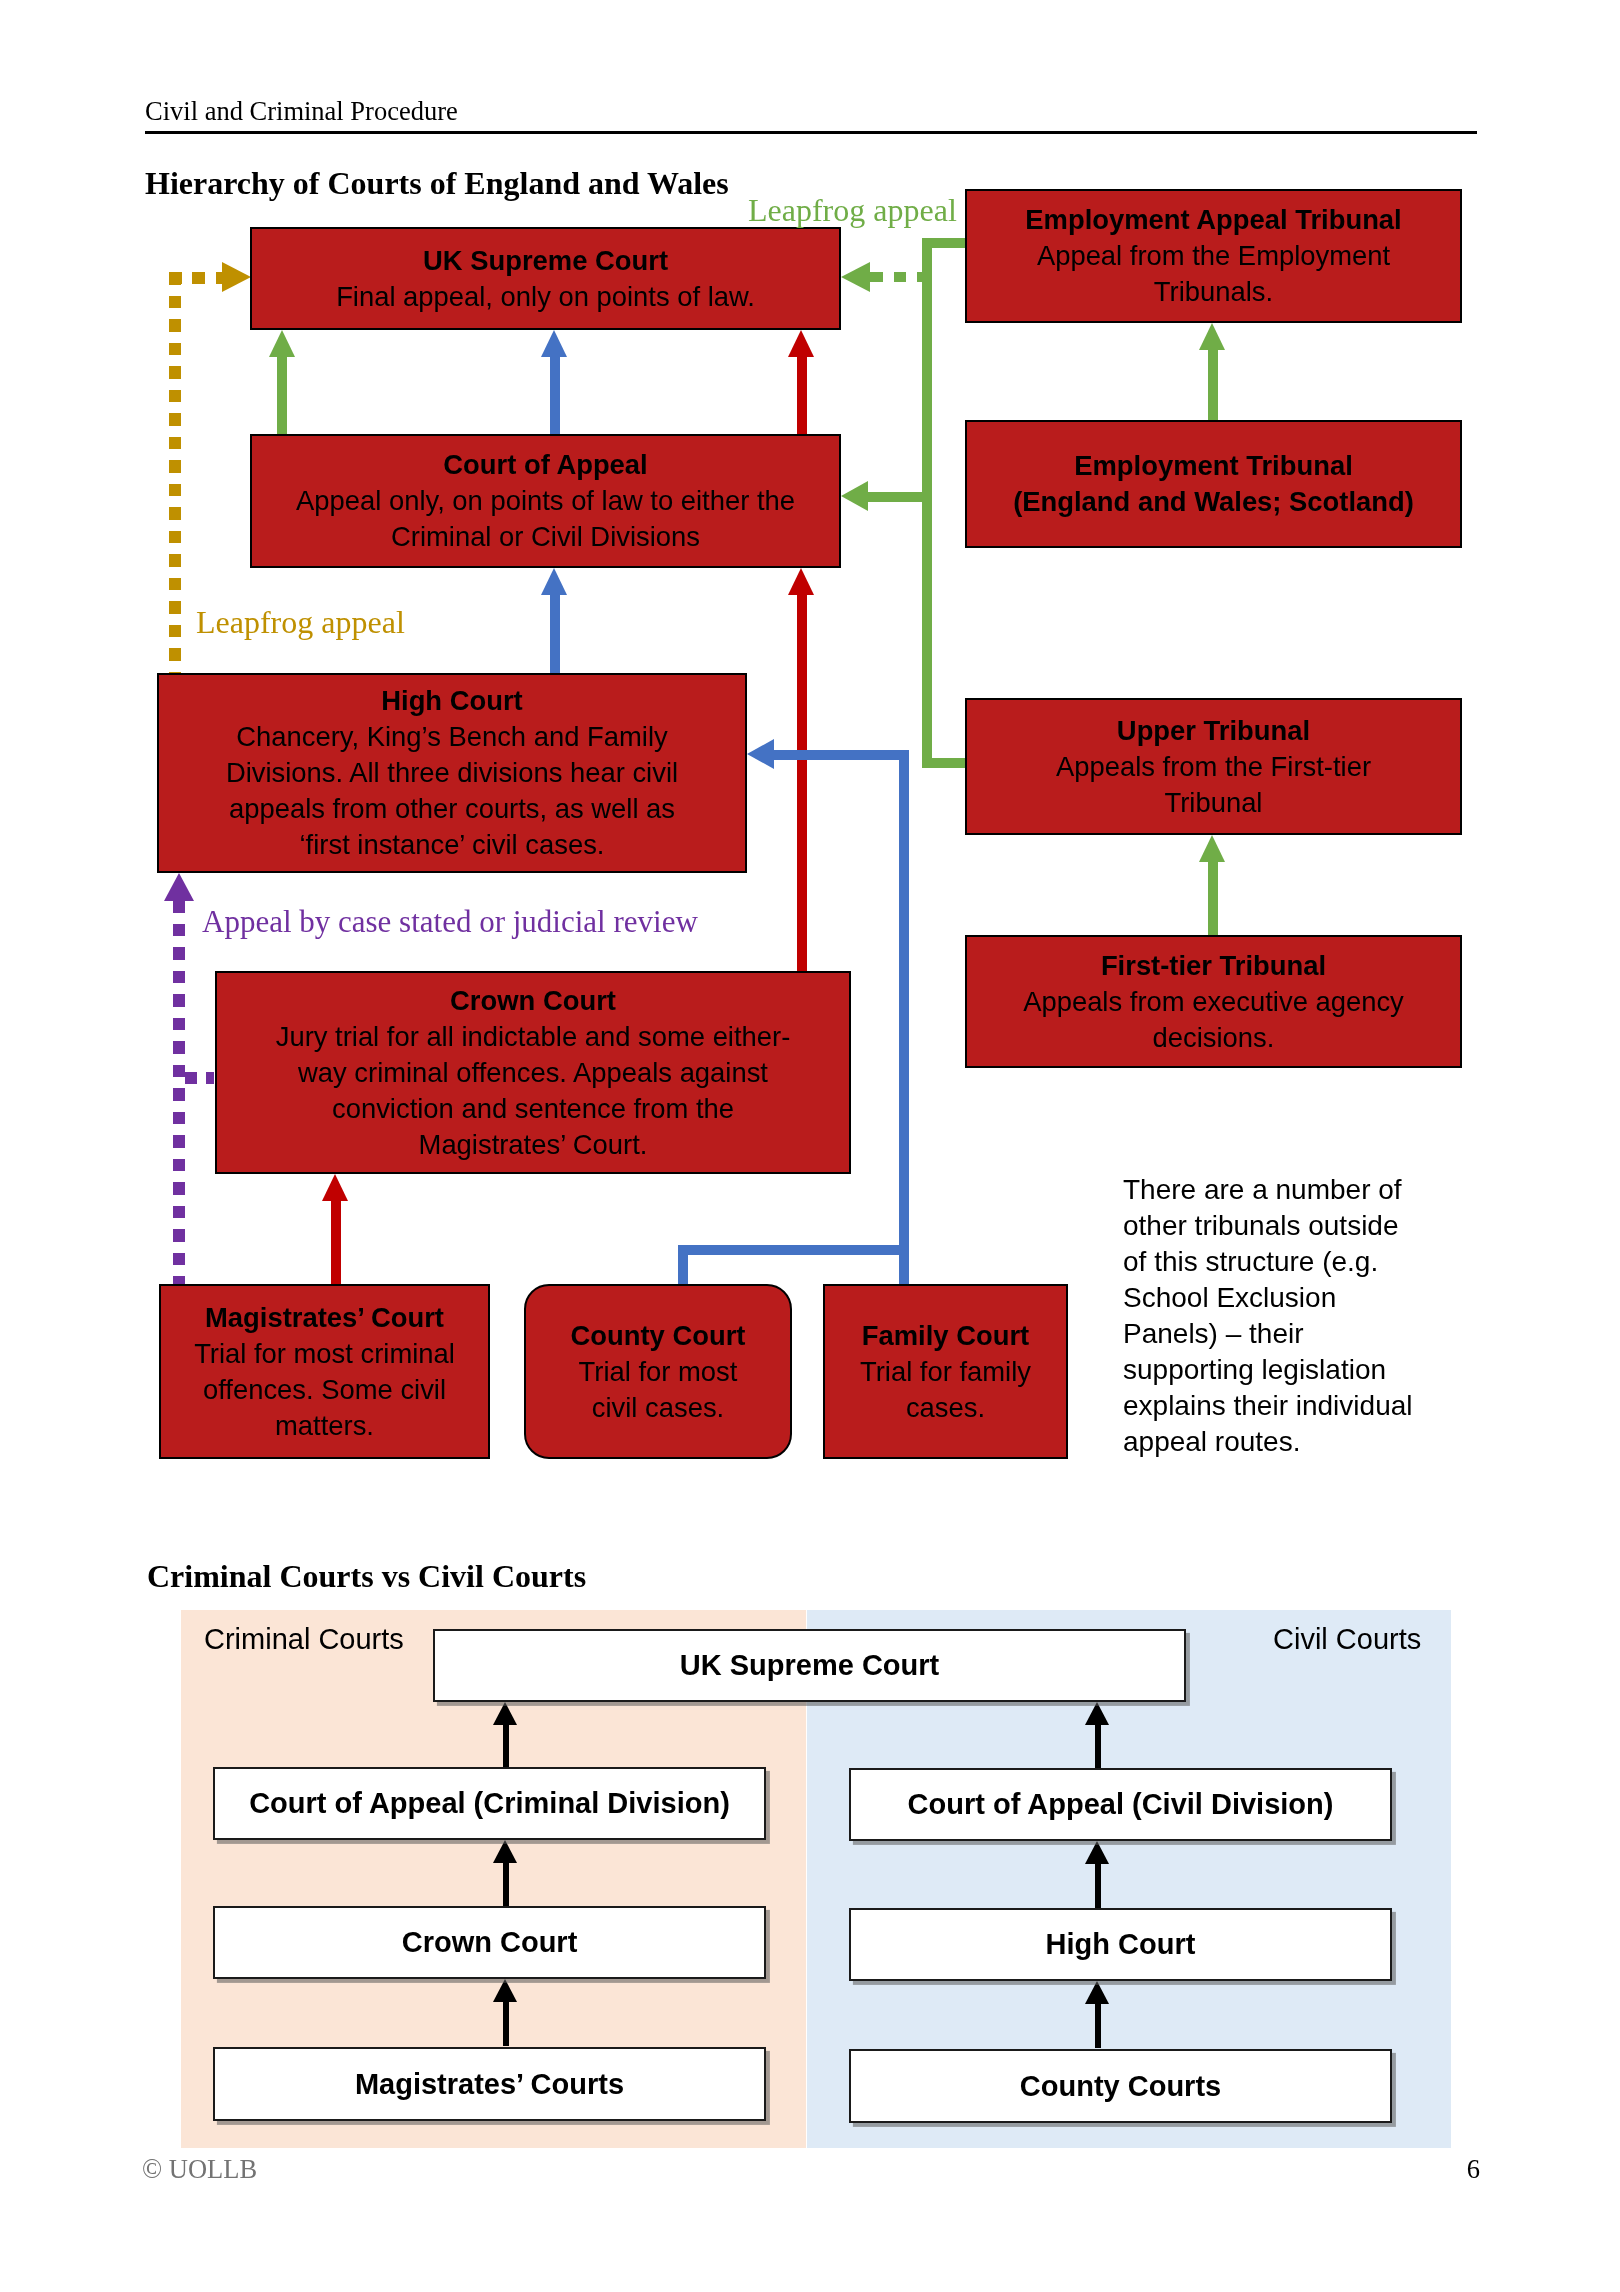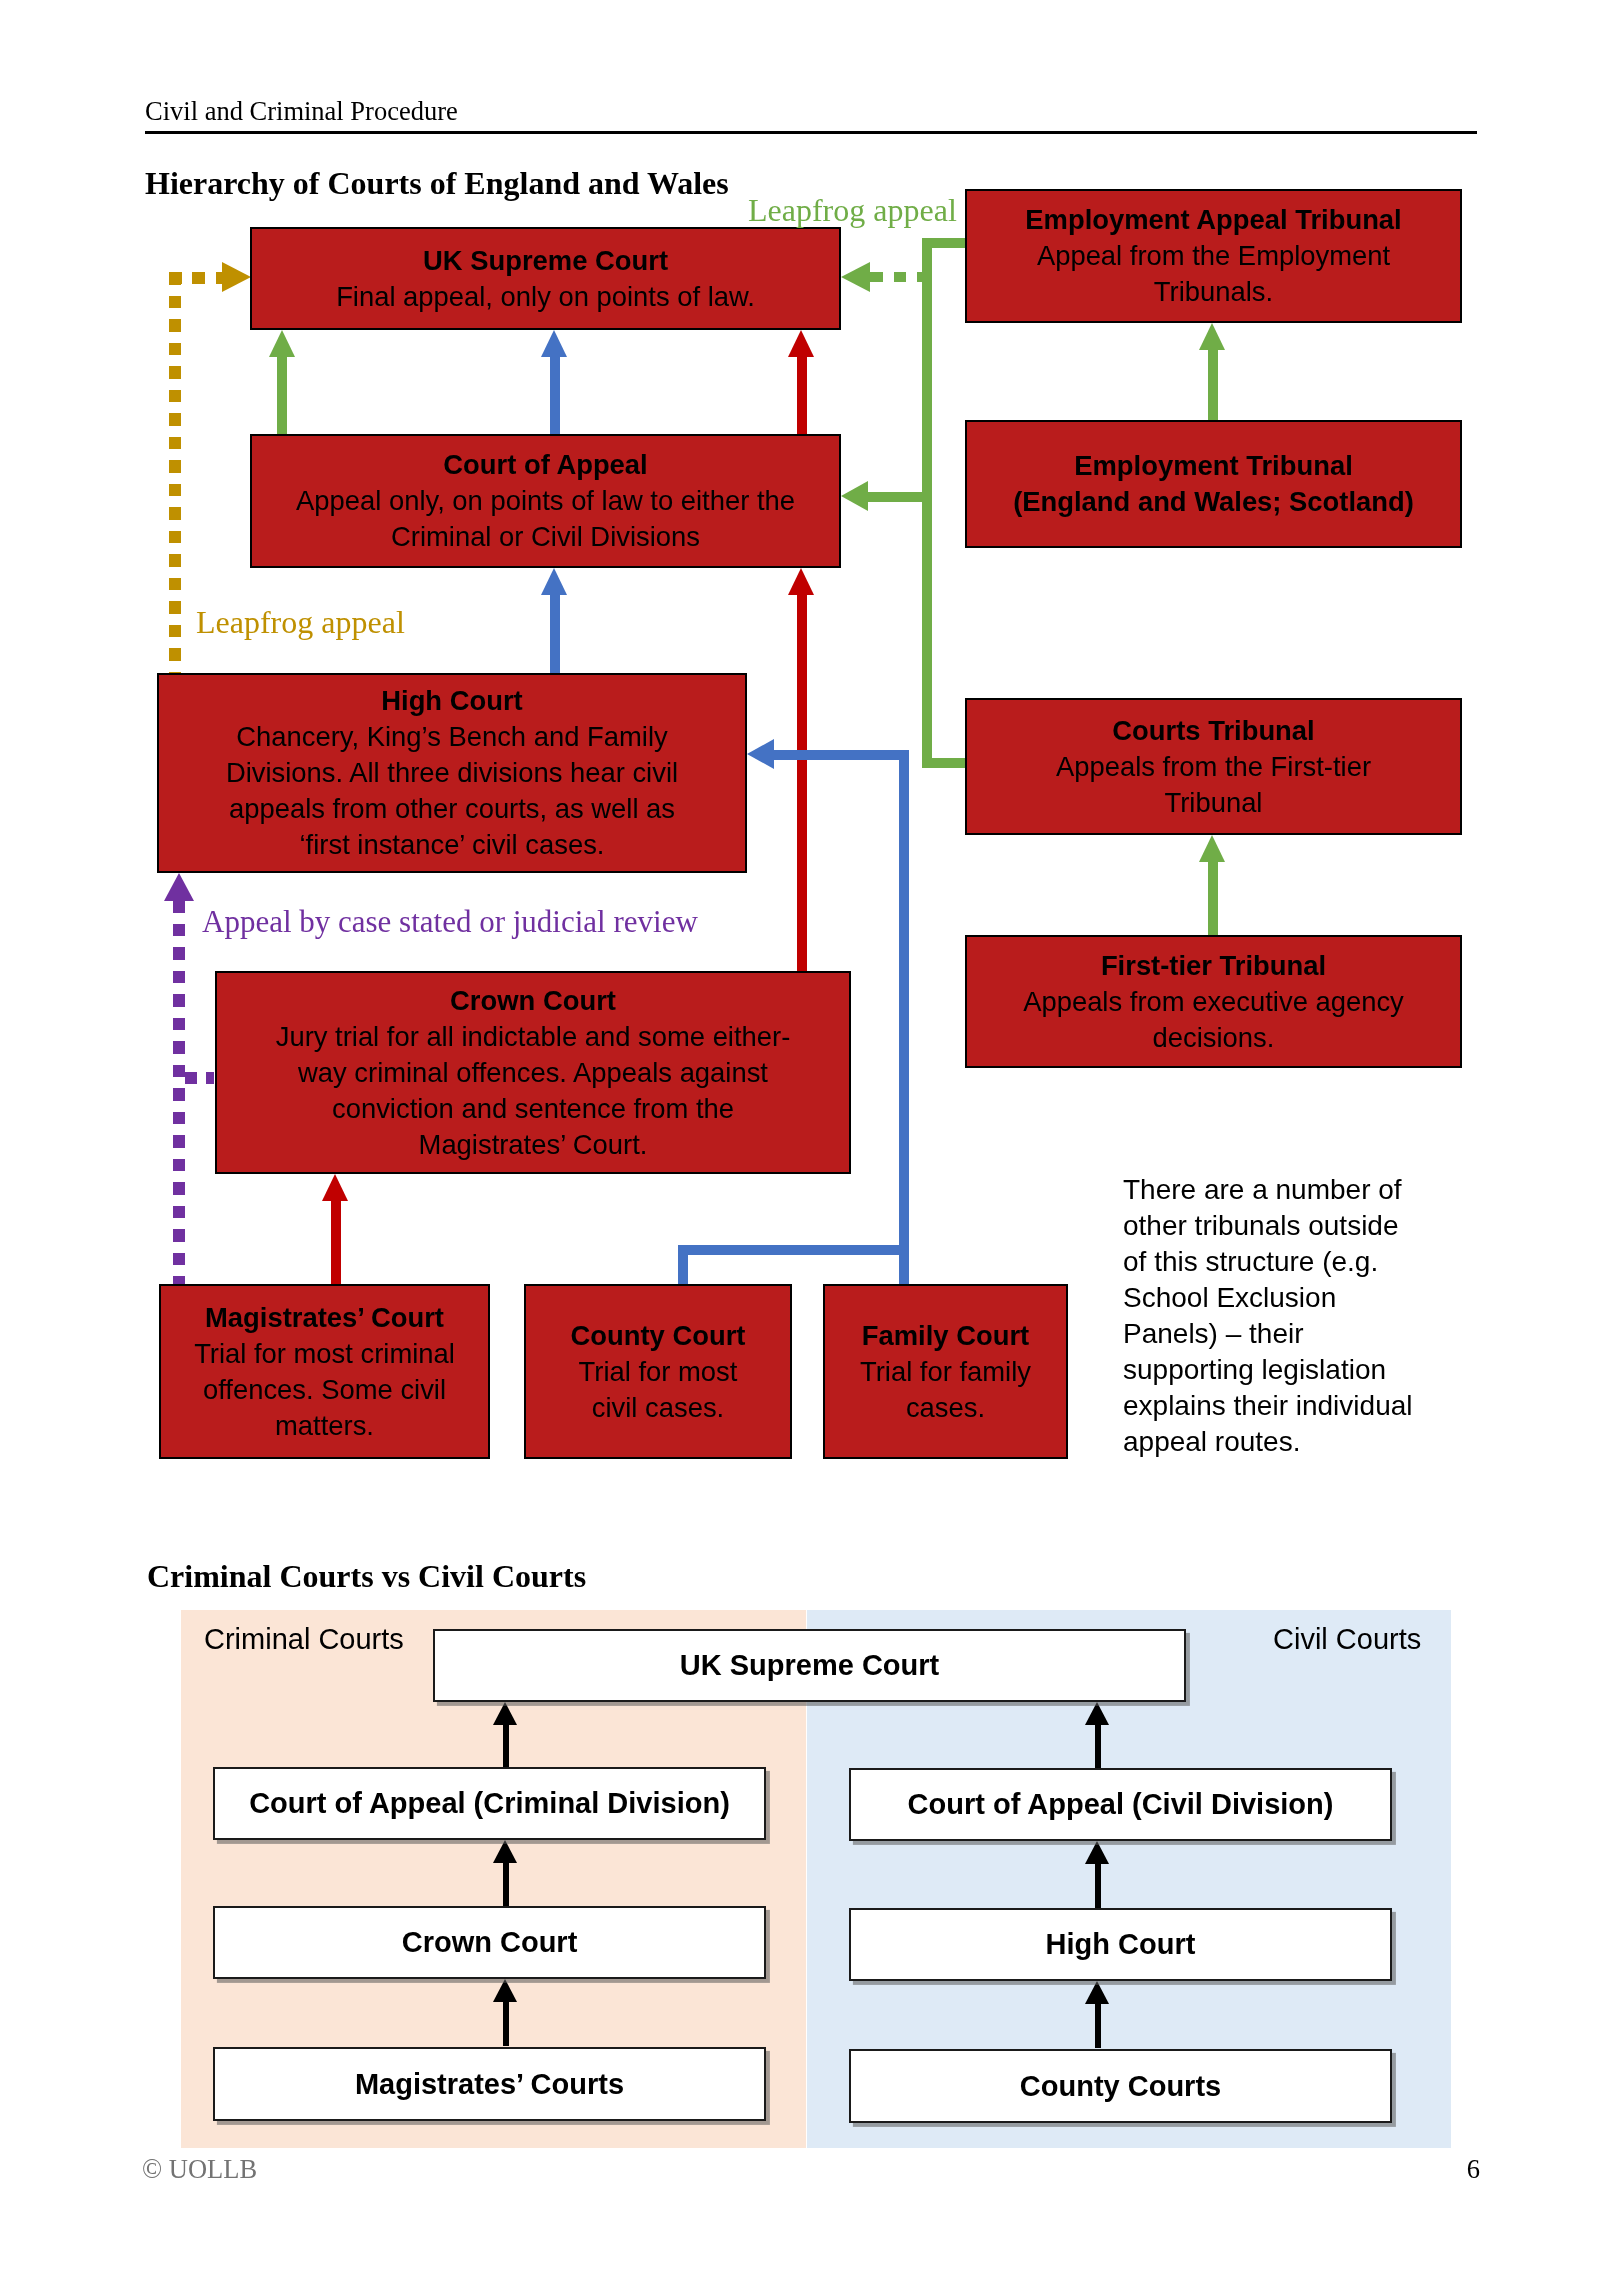--- a/index.html
+++ b/index.html
@@ -135,21 +135,21 @@
 
   <div class="cbox" style="left:157px;top:673px;width:590px;height:200px;">
     <div class="bt">High Court</div>
     <div class="bb">Chancery, King’s Bench and Family
 Divisions. All three divisions hear civil
 appeals from other courts, as well as
 ‘first instance’ civil cases.</div>
   </div>
 
   <div class="cbox" style="left:965px;top:698px;width:497px;height:137px;">
-    <div class="bt">Courts Tribunal</div>
+    <div class="bt">Upper Tribunal</div>
     <div class="bb">Appeals from the First-tier
 Tribunal</div>
   </div>
 
   <div class="cbox" style="left:215px;top:971px;width:636px;height:203px;">
     <div class="bt">Crown Court</div>
     <div class="bb">Jury trial for all indictable and some either-
 way criminal offences. Appeals against
 conviction and sentence from the
 Magistrates’ Court.</div>
@@ -161,21 +161,21 @@
 decisions.</div>
   </div>
 
   <div class="cbox" style="left:159px;top:1284px;width:331px;height:175px;">
     <div class="bt">Magistrates’ Court</div>
     <div class="bb">Trial for most criminal
 offences. Some civil
 matters.</div>
   </div>
 
-  <div class="cbox" style="left:524px;top:1284px;width:268px;height:175px;">
+  <div class="cbox" style="left:524px;top:1284px;width:268px;height:175px;border-radius:25px;">
     <div class="bt">County Court</div>
     <div class="bb">Trial for most
 civil cases.</div>
   </div>
 
   <div class="cbox" style="left:823px;top:1284px;width:245px;height:175px;">
     <div class="bt">Family Court</div>
     <div class="bb">Trial for family
 cases.</div>
   </div>

